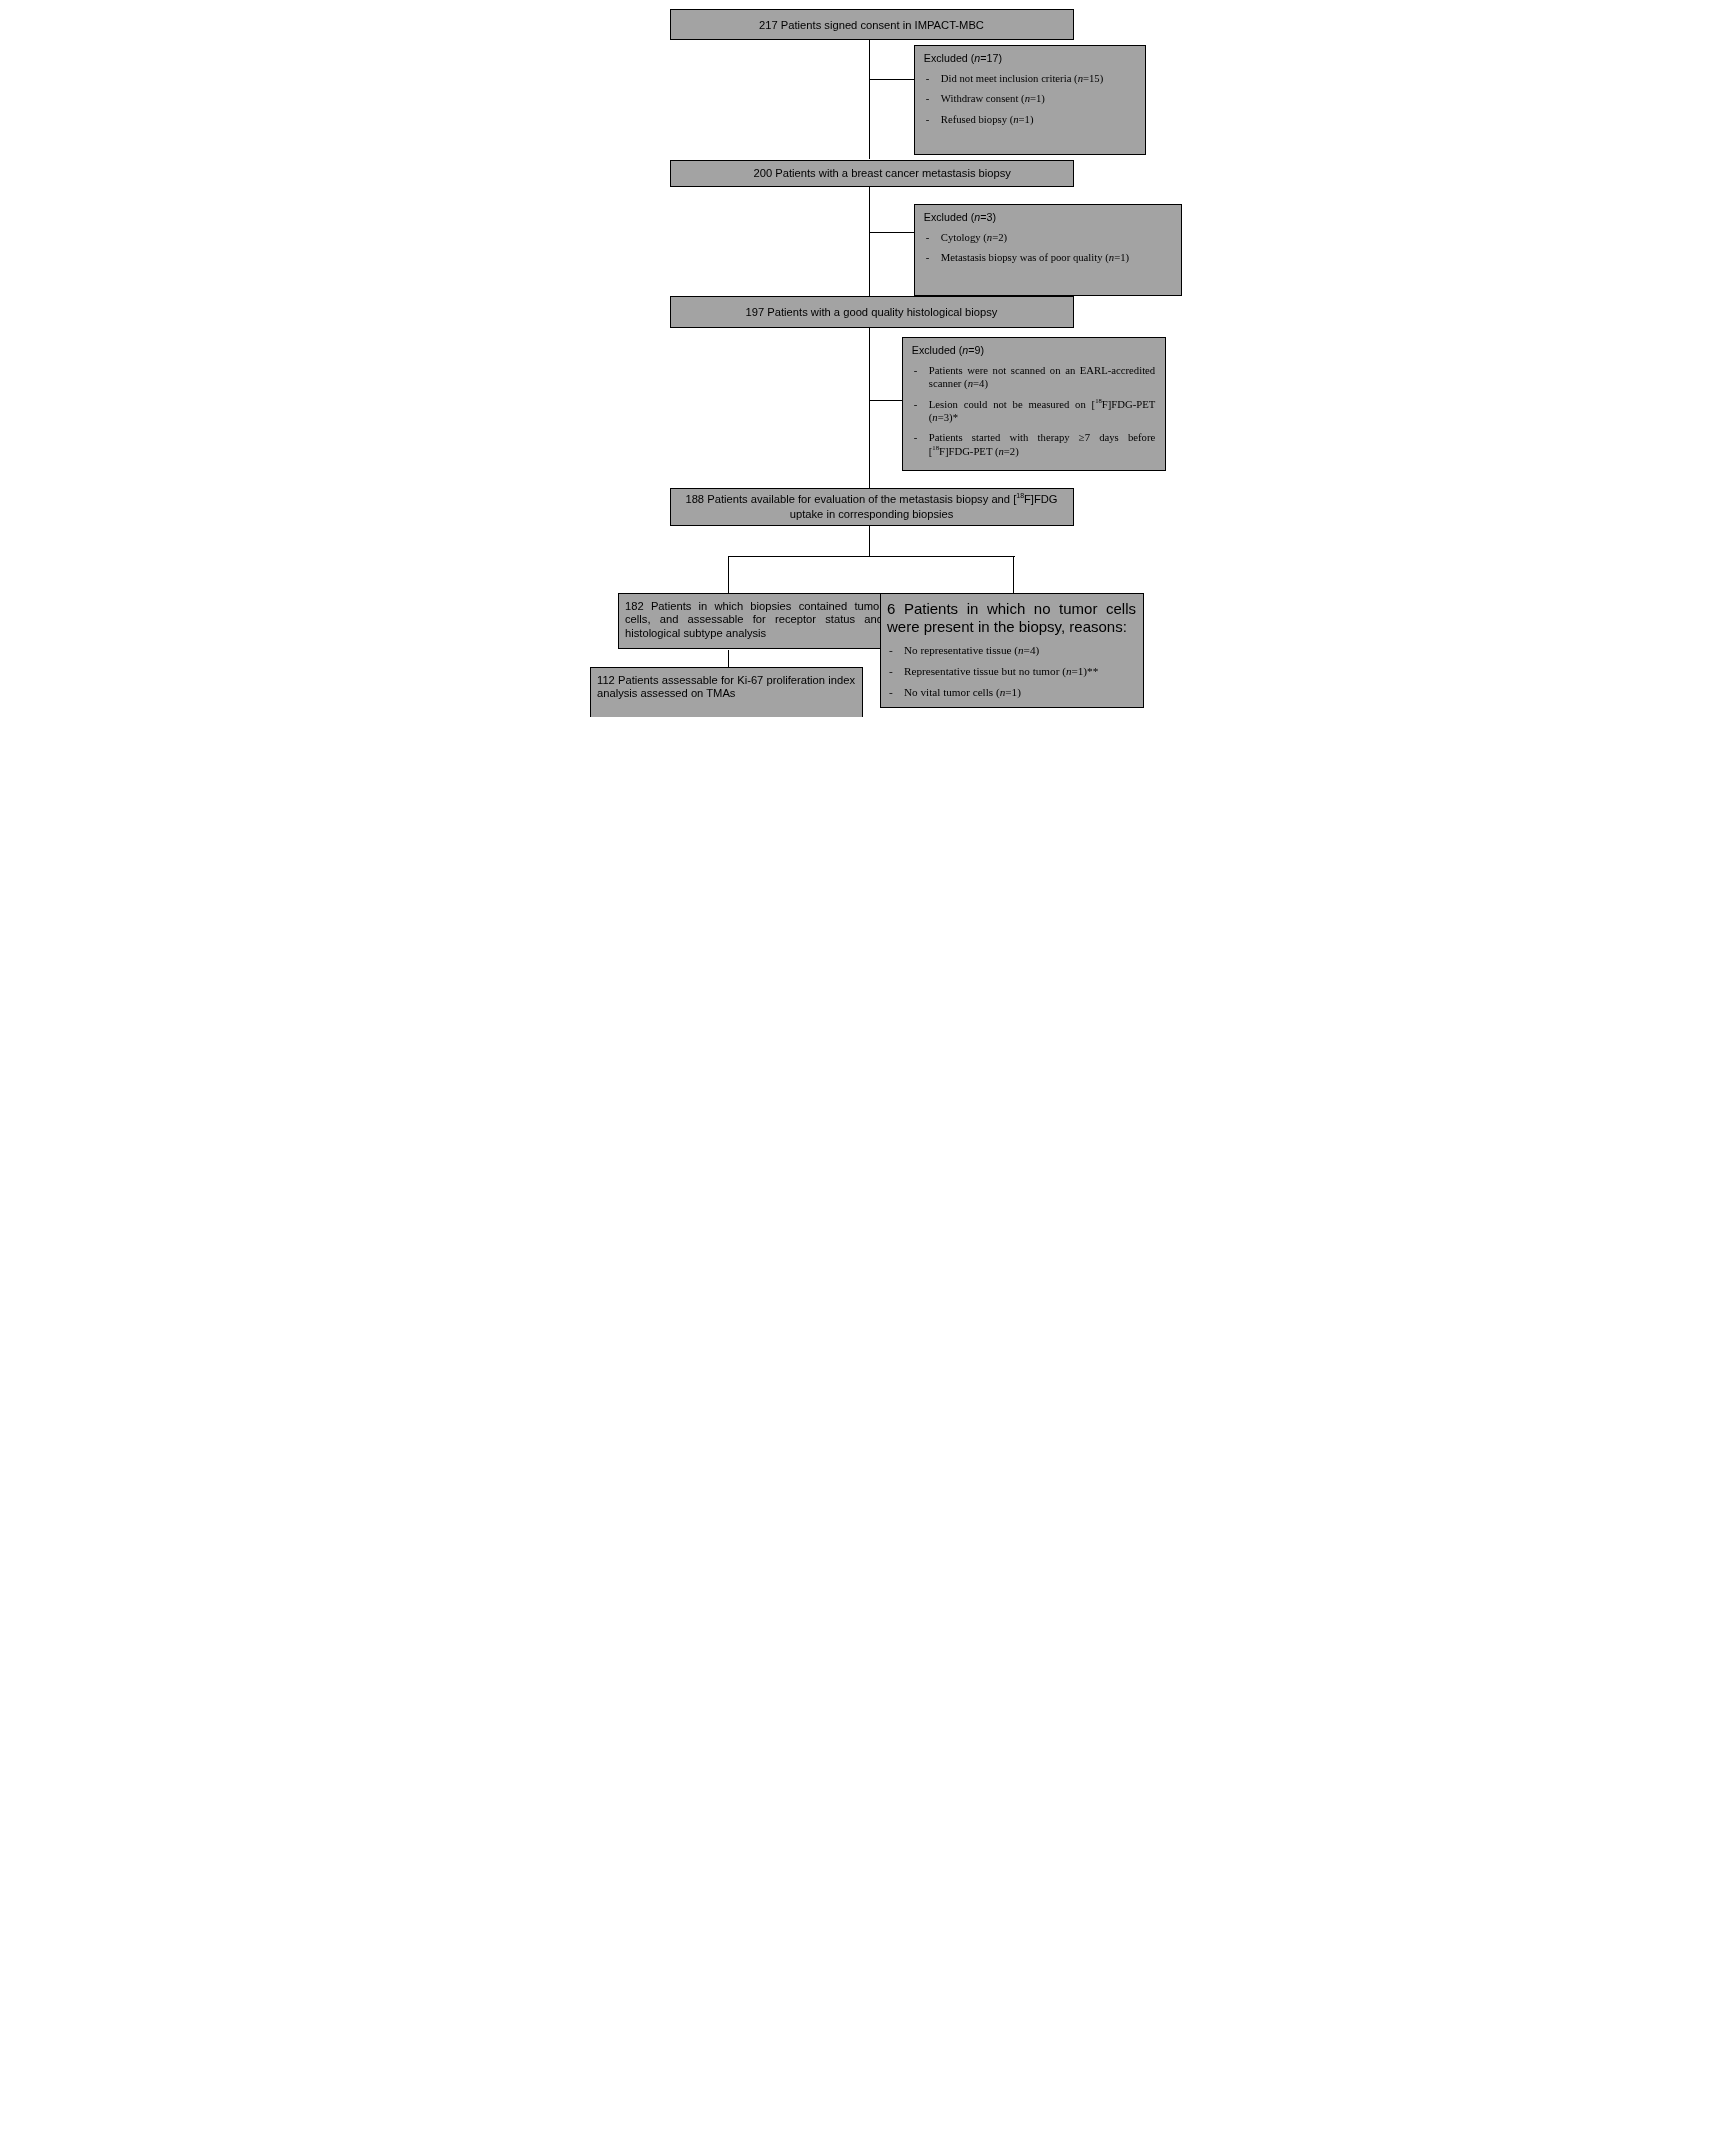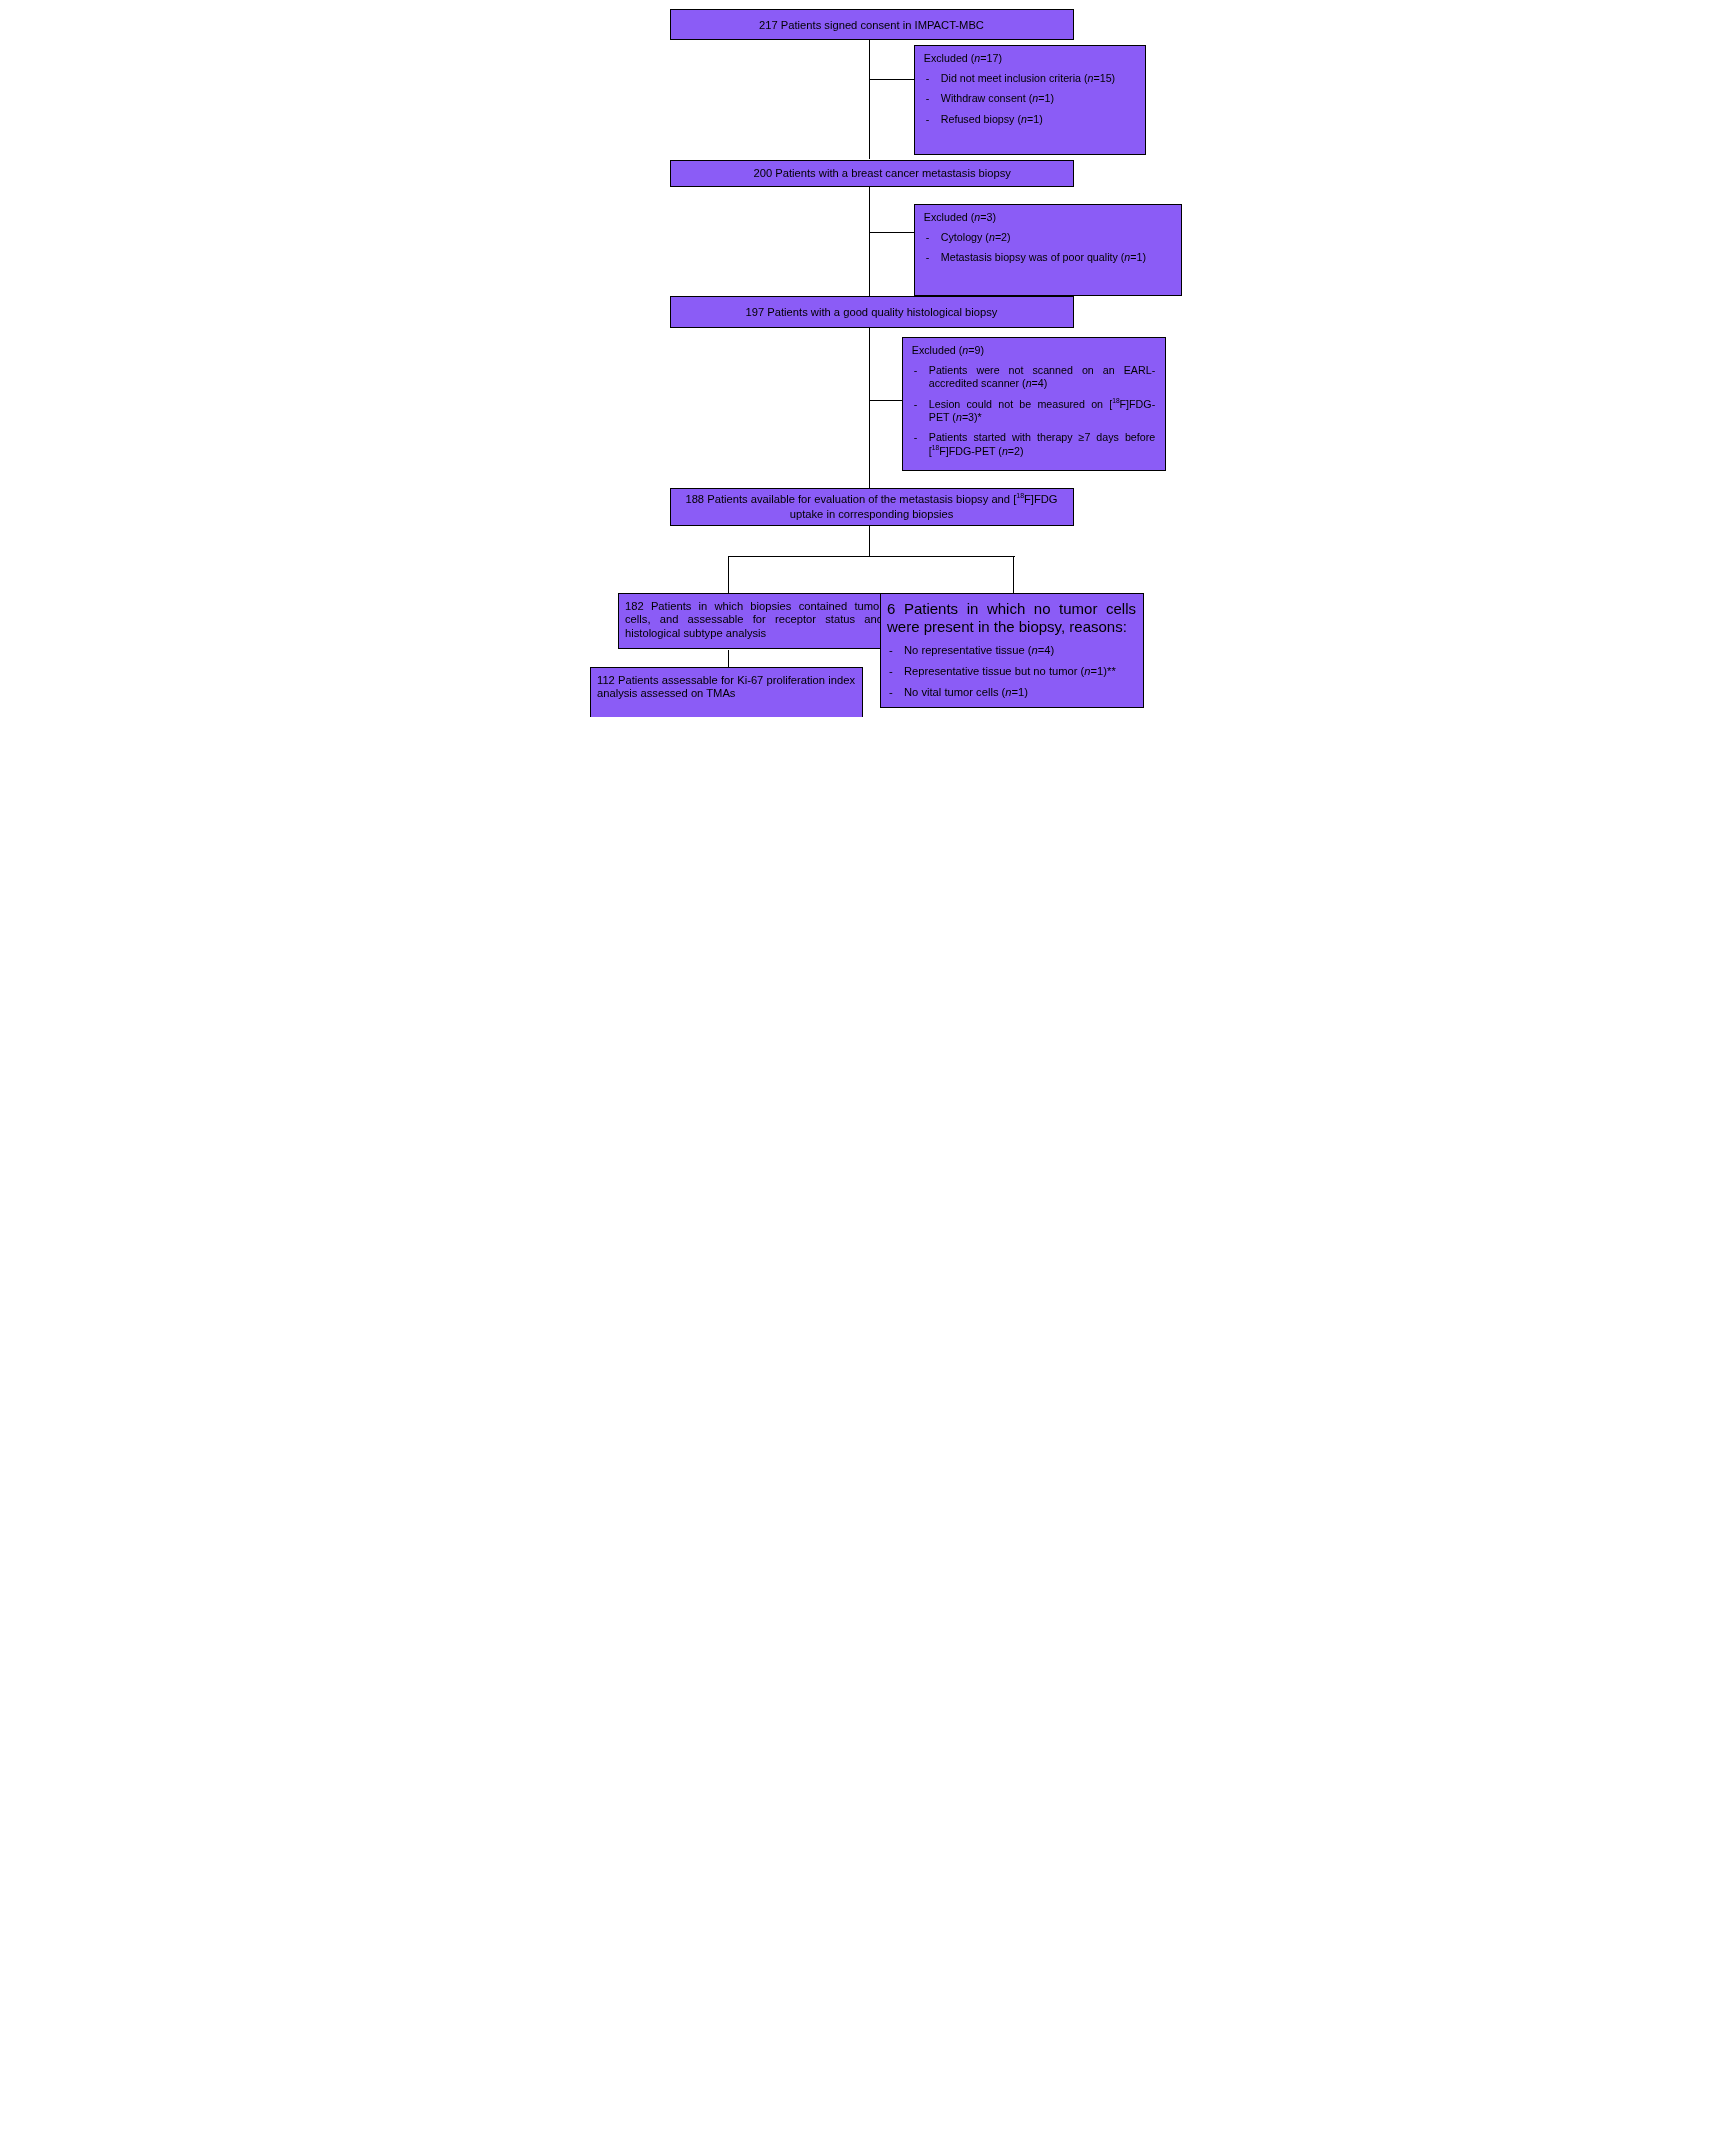--- a/index.html
+++ b/index.html
@@ -13,21 +13,21 @@
     height: 717px;
     margin: 0 auto;
     background: #ffffff;
     color: #000000;
     font-family: "Liberation Sans", "DejaVu Sans", sans-serif;
     -webkit-font-smoothing: antialiased;
   }
   .box {
     position: absolute;
     box-sizing: border-box;
-    background: #8b5cf6;
+    background: #a3a3a3;
     border: 1.9px solid #000000;
   }
   .main-box {
     display: flex;
     align-items: center;
     justify-content: center;
     text-align: center;
     font-size: 11.2px;
     line-height: 1.3;
     padding: 0.9px 6.5px;
@@ -52,20 +52,21 @@
   .big-title {
     font-size: 15px;
     text-align: justify;
     line-height: 1.22;
   }
   .item {
     position: relative;
     margin-top: 7px;
     padding-left: 17px;
     text-align: justify;
+    font-family: Liberation Serif, serif;
   }
   .item::before {
     content: "-";
     position: absolute;
     left: 1.9px;
     top: 0;
   }
   .line {
     position: absolute;
     background: #000000;

